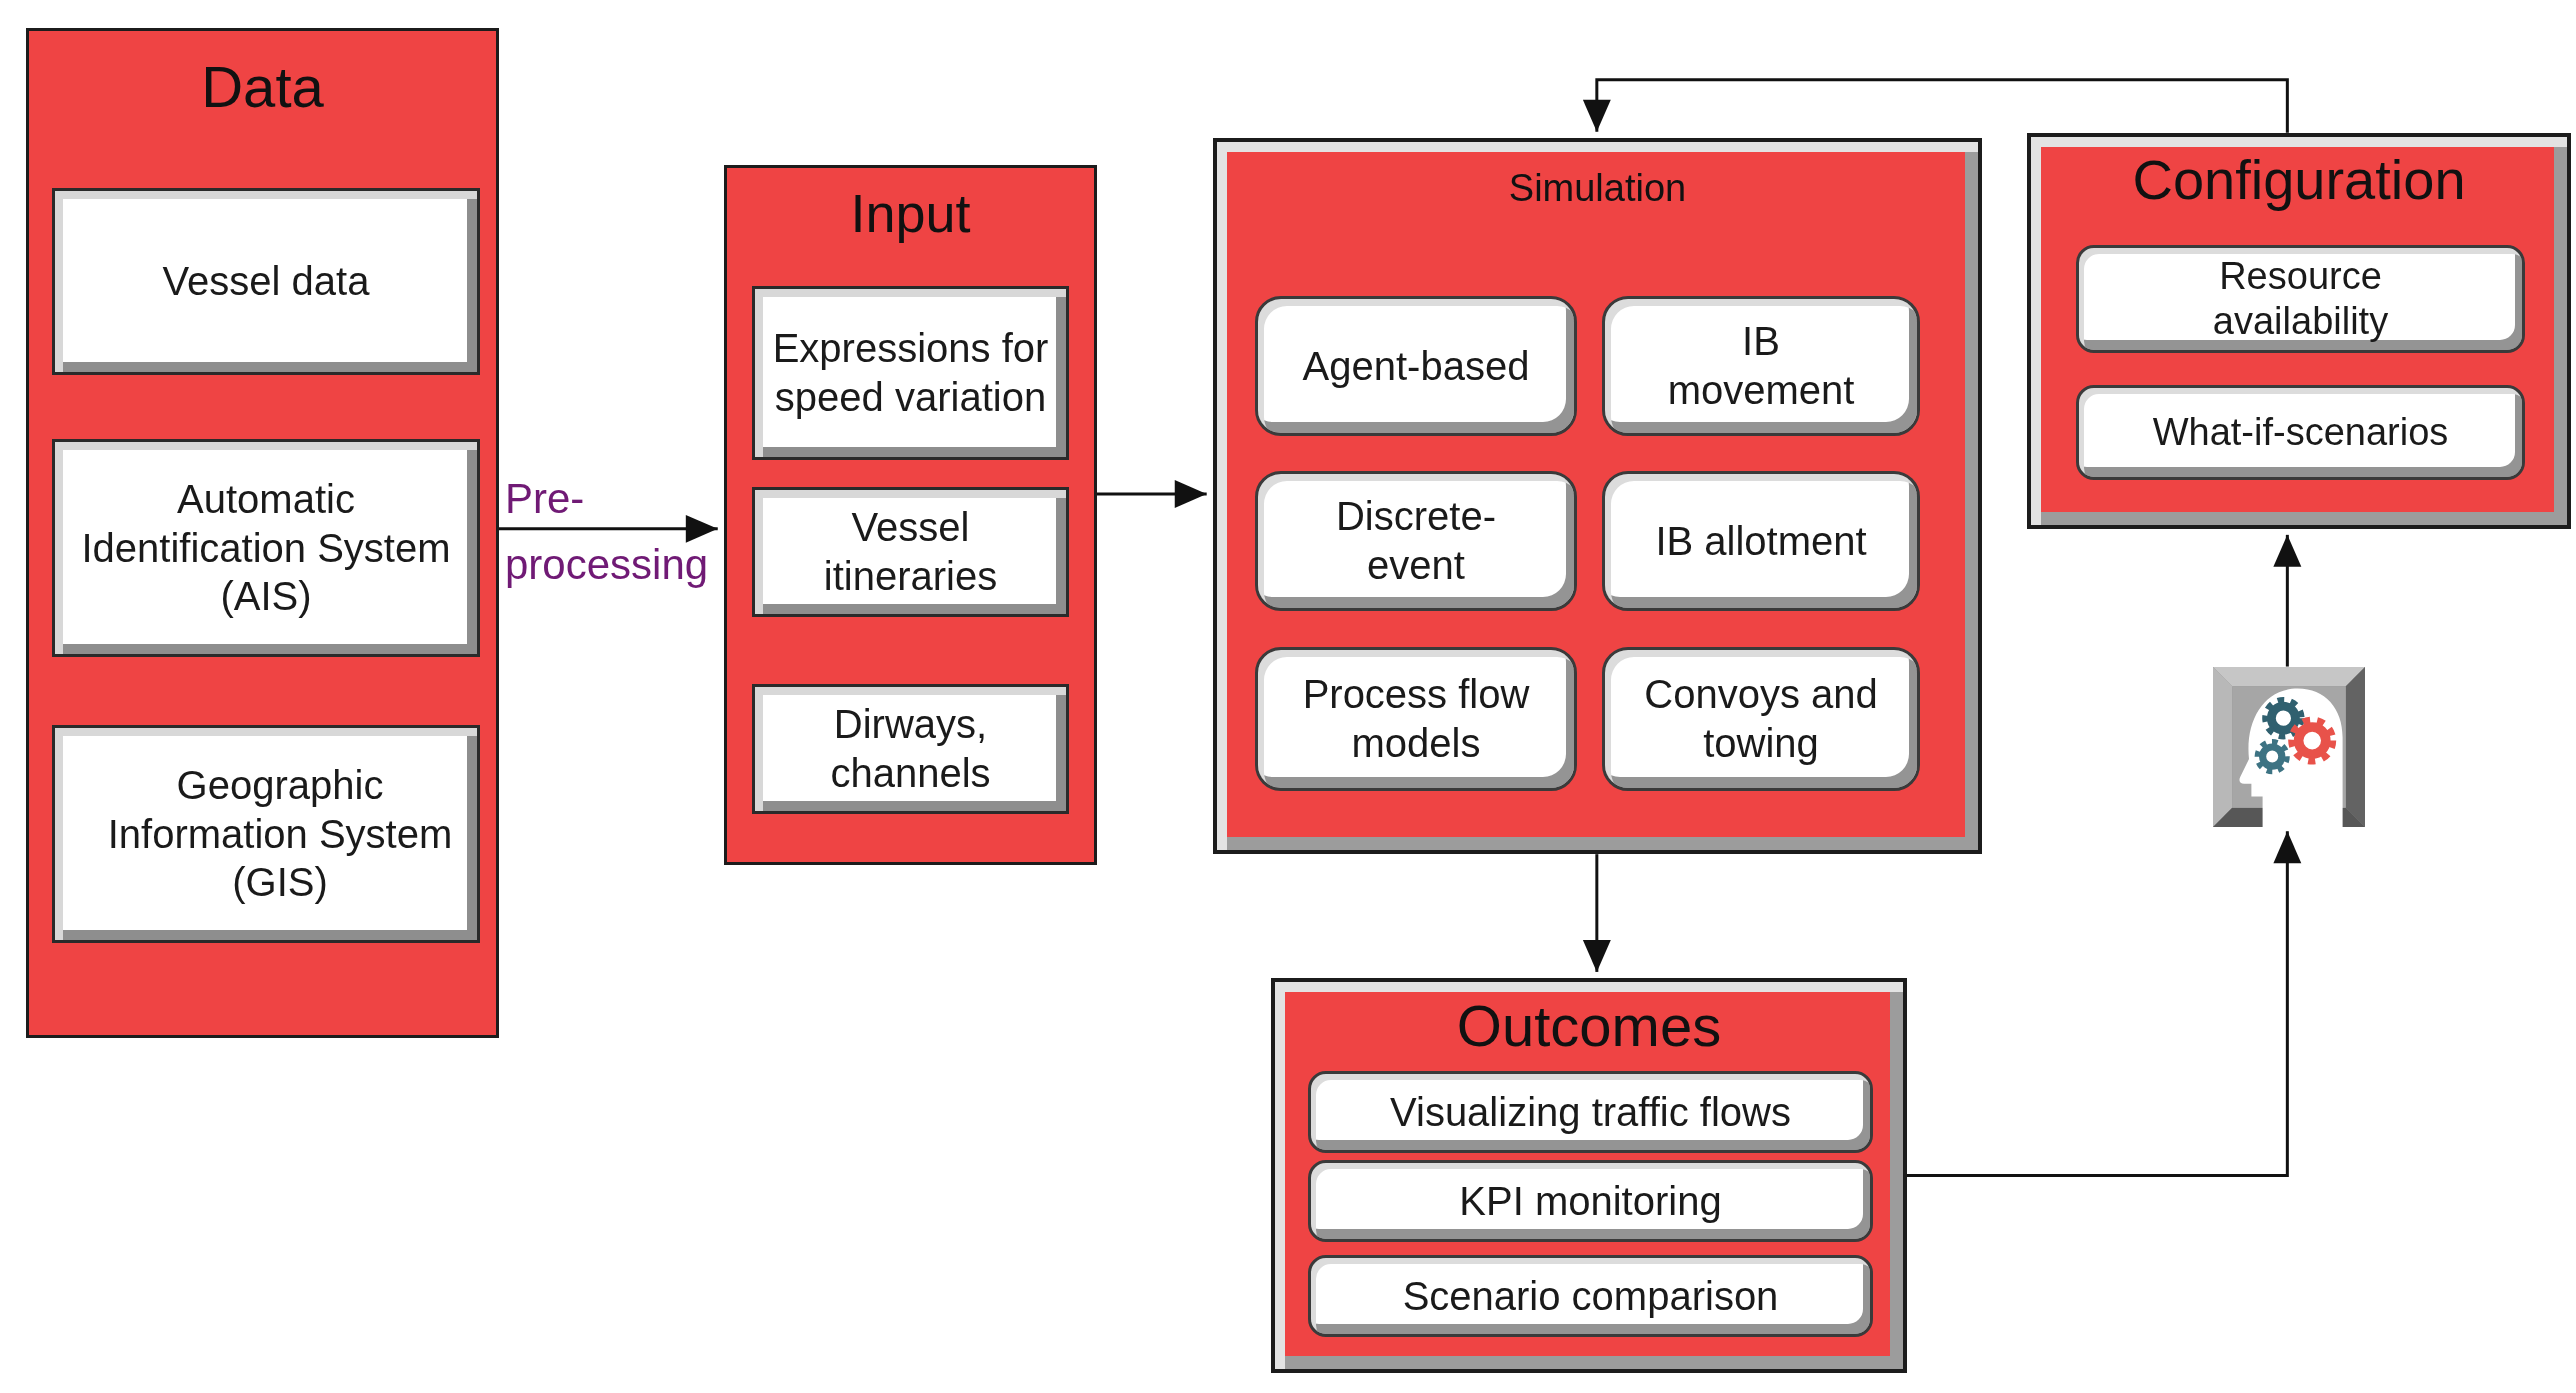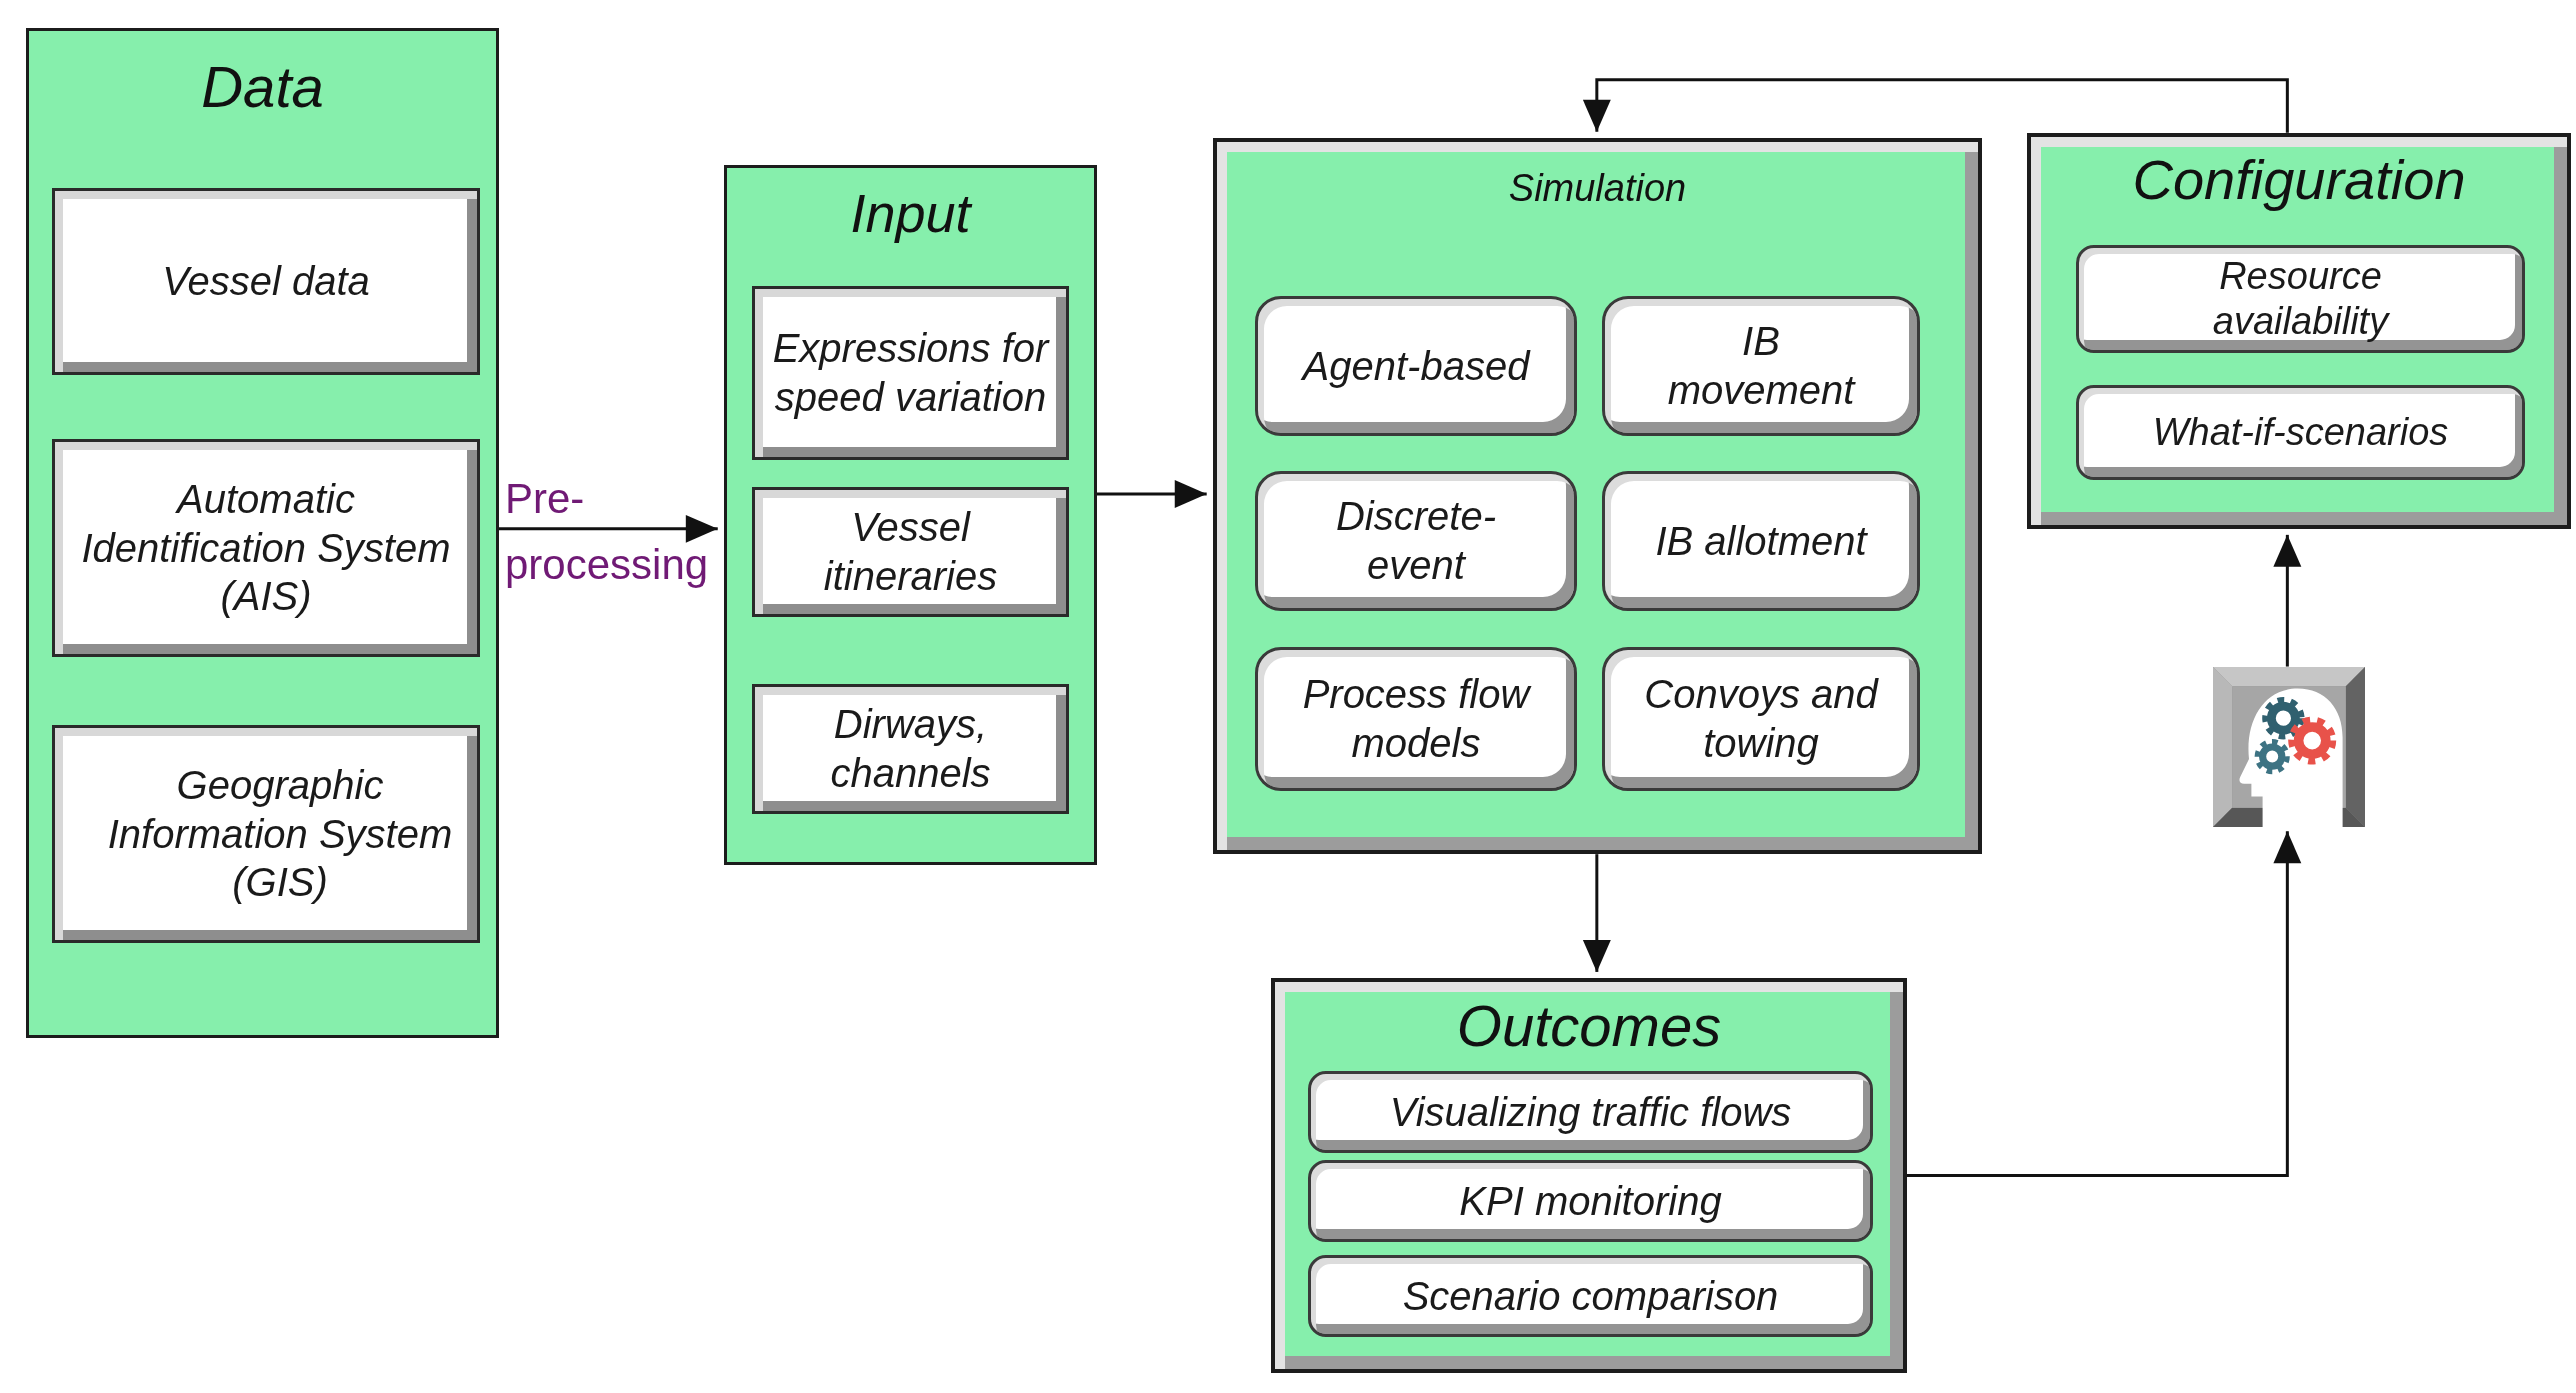--- a/index.html
+++ b/index.html
@@ -1,21 +1,21 @@
 <!DOCTYPE html>
 <html><head>
 <meta charset="utf-8">
 <style>
   html,body{margin:0;padding:0;background:#fff;}
   .canvas{
     position:relative;width:2576px;height:1393px;background:#ffffff;
     font-family:"Liberation Sans",sans-serif;color:#1a1a1a;overflow:hidden;
   }
   .connectors{position:absolute;left:0;top:0;width:2576px;height:1393px;}
-  .panel{position:absolute;background:#86efac;box-sizing:border-box;font-style:italic;}
+  .panel{position:absolute;background:#ef4444;box-sizing:border-box;}
   .plain{border:3px solid #1c1c1c;}
   .panel3d{
     border:4px solid #1c1c1c;
     box-shadow:inset 10px 10px 0 #e3e3e3, inset -13px -13px 0 #9c9c9c;
   }
   .ptitle{text-align:center;font-size:56px;line-height:1.1;color:#111;}
   .btn3d{
     position:absolute;background:#ffffff;box-sizing:border-box;
     border:3px solid #2a2a2a;
     box-shadow:inset 8px 8px 0 #d8d8d8, inset -10px -10px 0 #8e8e8e;

